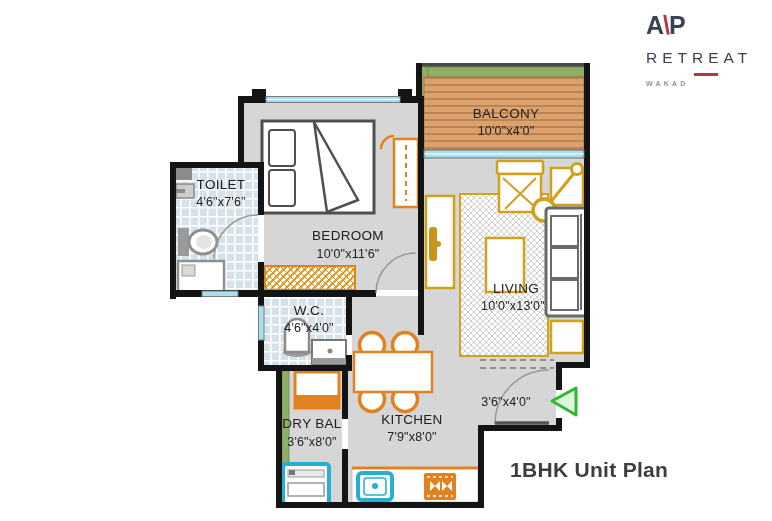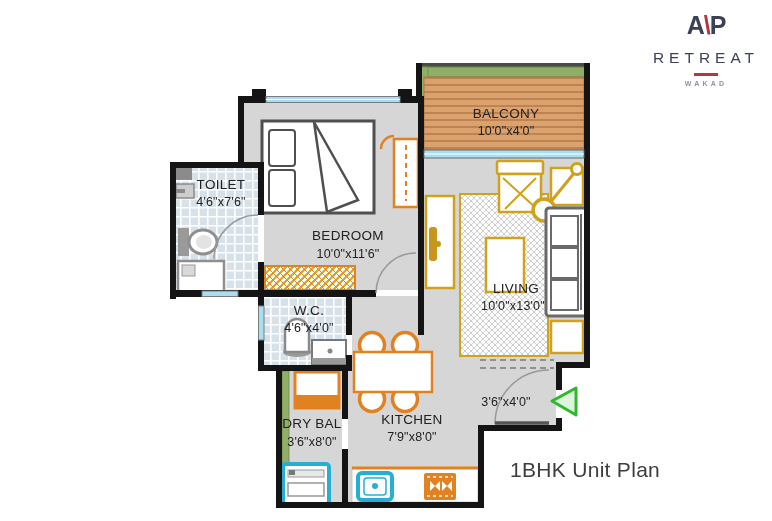--- a/index.html
+++ b/index.html
@@ -3,28 +3,28 @@
 <meta charset="utf-8">
 <style>
   html,body{margin:0;padding:0;background:#ffffff;}
   #stage{position:relative;width:772px;height:521px;background:#ffffff;overflow:hidden;
          font-family:"Liberation Sans","DejaVu Sans",sans-serif;}
   .abs{position:absolute;}
   svg text{font-family:"Liberation Sans","DejaVu Sans",sans-serif;fill:#212121;}
   .room-name{font-size:13.5px;letter-spacing:.3px;}
   .room-dims{font-size:12.5px;letter-spacing:.2px;}
   
-  #logo{top:12px;left:646px;width:120px;text-align:center;color:#3b4156;}
+  #logo{top:12px;left:646px;width:120px;color:#3b4156;}
   #logo .monogram{font-size:25px;font-weight:bold;line-height:1.05;letter-spacing:-1px;}
   #logo .monogram .slash{color:#b5373e;font-weight:bold;}
   #logo .brandname{font-size:15.5px;letter-spacing:5px;margin-top:11px;color:#3b4156;}
   #logo .divider{width:24px;height:3px;background:#b5373e;margin:6px auto 4px auto;}
   #logo .location{font-size:7px;font-weight:bold;letter-spacing:3.2px;color:#8d93a2;}
   
-  #plan-title{left:510px;top:458px;font-size:21px;font-weight:normal;color:#3d3d3d;letter-spacing:.3px;}
+  #plan-title{left:510px;top:458px;font-size:21px;font-weight:bold;color:#3d3d3d;letter-spacing:.3px;}
 </style>
 </head>
 <body>
 
 <div id="stage">
 
 <svg class="abs" width="772" height="521" viewBox="0 0 772 521" style="left:0;top:0">
   <defs>
     <pattern id="tile" width="9" height="9" patternUnits="userSpaceOnUse">
       <rect width="9" height="9" fill="#d7e1e9"></rect>

